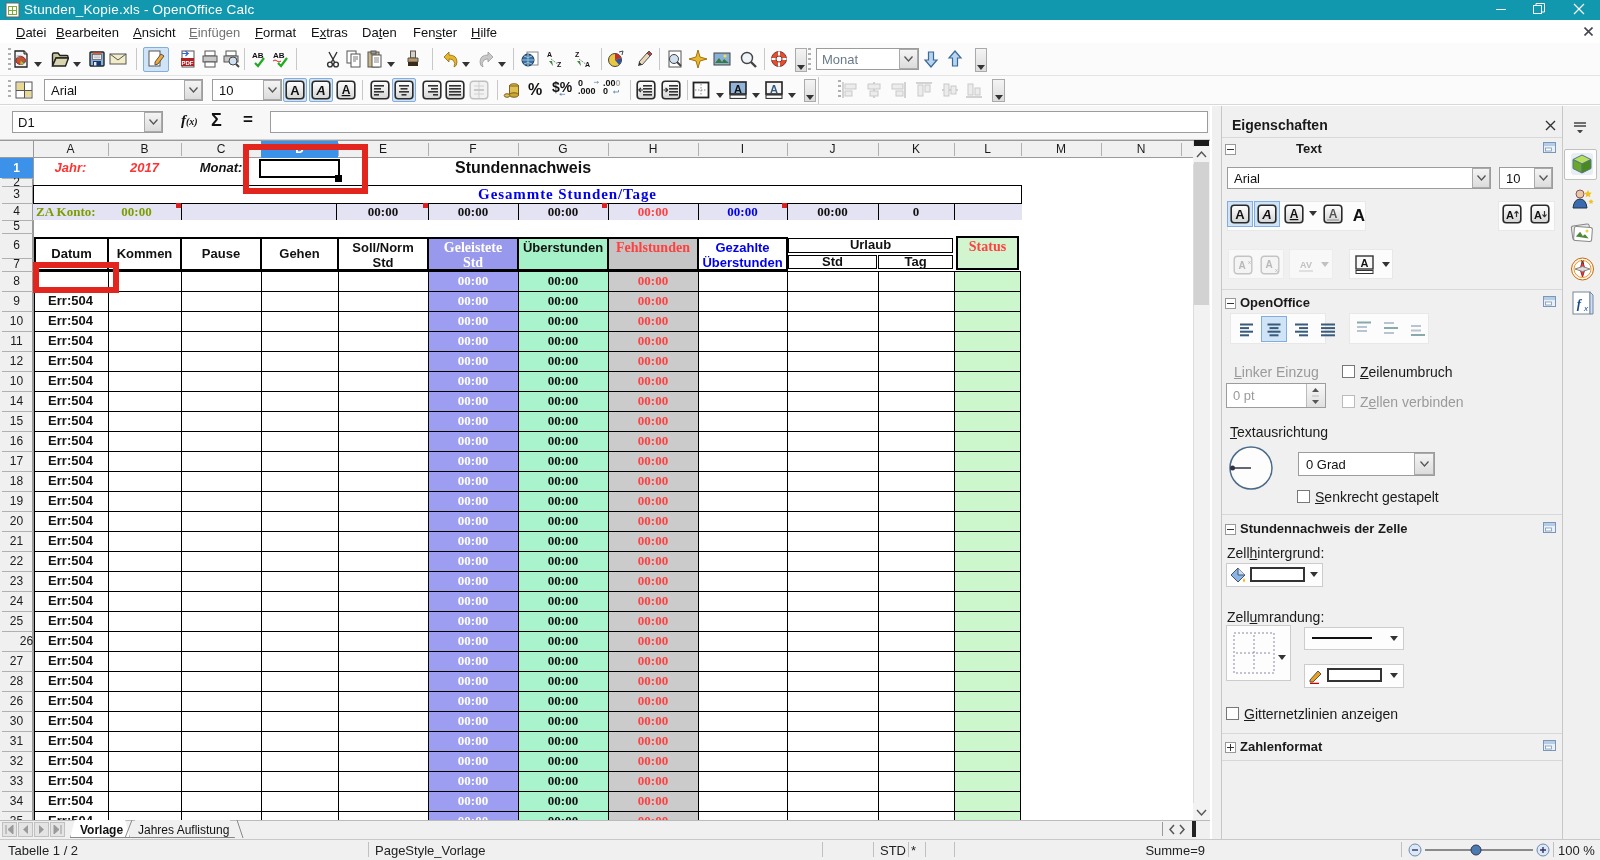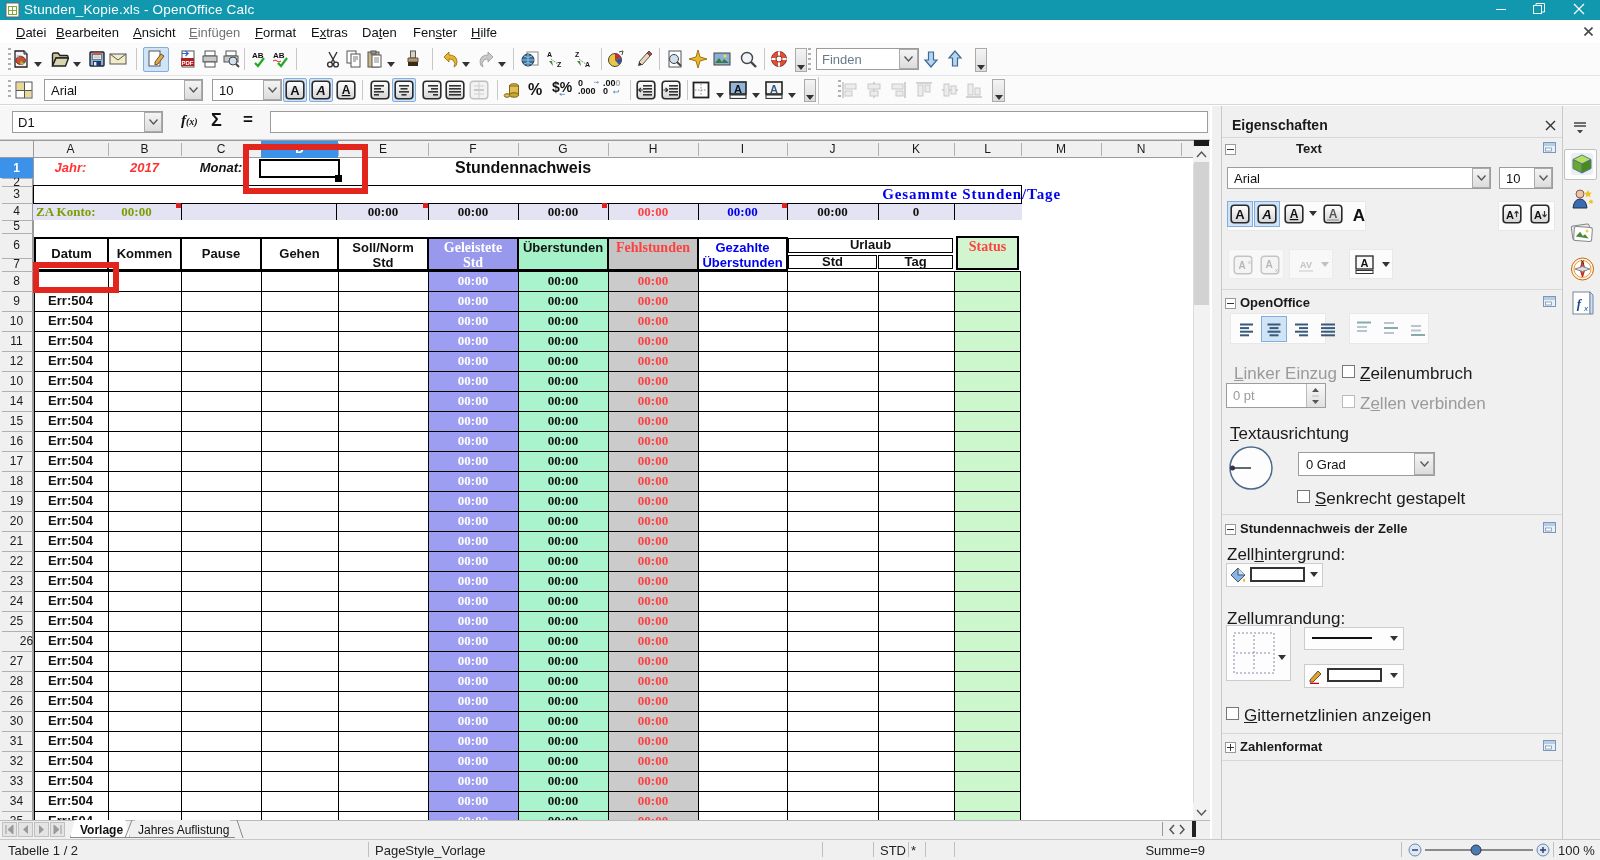--- a/index.html
+++ b/index.html
@@ -5,21 +5,21 @@
 html,body{width:1600px;height:860px;overflow:hidden;font-family:"Liberation Sans",sans-serif;background:#fff}
 .ab{position:absolute}
 .tb-sep{position:absolute;width:1px;background:#c8c8c8}
 .grip{position:absolute;width:3px;background:repeating-linear-gradient(to bottom,#b0b0b0 0 2px,transparent 2px 5px)}
 .cbox{position:absolute;background:#fff;border:1px solid #9c9c9c}
 .dd{position:absolute;background:linear-gradient(#f4f4f4,#dcdcdc);border:1px solid #aaa;display:flex;align-items:center;justify-content:center}
 .dd svg{display:block}
 .hl{background:#cfe4f7;border:1px solid #84acdc}
 .sechdr{position:absolute;font-weight:bold;font-size:13px;color:#1a1a1a}
 .ck{position:absolute;width:13px;height:13px;background:#fff;border:1px solid #777}
-.lbl{position:absolute;font-size:17px;color:#1a1a1a;white-space:nowrap}
+.lbl{position:absolute;font-size:14px;color:#1a1a1a;white-space:nowrap}
 u{text-decoration:underline}
 </style></head>
 <body>
 <div class="ab" style="left:0;top:0;width:1600px;height:20px;background:#1197ae"></div>
 <svg class="ab" style="left:5px;top:2px" width="16" height="16">
 <rect x="1" y="1" width="13" height="14" fill="#fff" stroke="#666" stroke-width="1"></rect>
 <rect x="3" y="4" width="9" height="9" fill="#7da832"></rect>
 <rect x="4" y="5" width="3" height="3" fill="#fff"></rect>
     <rect x="8" y="5" width="3" height="3" fill="#fff"></rect>
 <rect x="4" y="9" width="3" height="3" fill="#fff"></rect>
@@ -204,21 +204,21 @@
     <circle cx="9" cy="9" r="3" fill="#fff" stroke="#833"></circle>
     <path d="M9 1.5 v4 M9 12.5 v4 M1.5 9 h4 M12.5 9 h4" stroke="#fff" stroke-width="2"></path>
   </svg>
 <div class="dd" style="left:795px;top:48px;width:12px;height:24px">
     <svg width="8" height="5" style="margin-top:14px">
       <path d="M0 0 h8 l-4 5 z" fill="#333"></path>
     </svg>
   </div>
 <div class="grip" style="left:808px;top:48px;height:22px"></div>
 <div class="cbox" style="left:816px;top:48px;width:103px;height:22px"></div>
-<div class="ab" style="left:822px;top:52px;font-size:13px;color:#6a7a8a">Finden</div>
+<div class="ab" style="left:822px;top:52px;font-size:13px;color:#6a7a8a">Monat</div>
 <div class="dd" style="left:899px;top:49px;width:19px;height:20px">
     <svg width="9" height="6">
       <path d="M0.5 0.5 L4.5 5 L8.5 0.5" fill="none" stroke="#555" stroke-width="1.3"></path>
     </svg>
   </div>
 <svg class="ab" style="left:922px;top:50px" width="18" height="18" viewBox="0 0 18 18">
     <path d="M9 17 L3 10 H6.5 V2 H11.5 V10 H15 z" fill="#b8d4ee" stroke="#3a6a9a" stroke-width="1.2"></path>
   </svg>
 <svg class="ab" style="left:946px;top:50px" width="18" height="18" viewBox="0 0 18 18">
     <path d="M9 1 L15 8 H11.5 V16 H6.5 V8 H3 z" fill="#b8d4ee" stroke="#3a6a9a" stroke-width="1.2"></path>
@@ -522,21 +522,21 @@
 <div class="ab" style="left:2px;top:811px;width:31px;height:1px;background:#b0b0b0"></div>
 <div class="ab" style="left:0;top:811px;width:33px;height:9px;color:#1a1a1a;font-size:12px;text-align:center;line-height:20px;overflow:hidden">35</div>
 <div class="ab" style="left:2px;top:831px;width:31px;height:1px;background:#b0b0b0"></div>
 <div class="ab" style="left:33px;top:158px;width:75px;height:20px;font-size:13px;font-weight:bold;font-style:italic;color:#ff3333;text-align:center;line-height:20px">Jahr:</div>
 <div class="ab" style="left:108px;top:158px;width:73px;height:20px;font-size:13px;font-weight:bold;font-style:italic;color:#ff3333;text-align:center;line-height:20px">2017</div>
 <div class="ab" style="left:181px;top:158px;width:80px;height:20px;font-size:13px;font-weight:bold;font-style:italic;color:#111;text-align:center;line-height:20px">Monat:</div>
 <div class="ab" style="left:455px;top:159px;font-size:16px;font-weight:bold;color:#111">Stundennachweis</div>
 <div class="ab" style="left:259px;top:159px;width:81px;height:19px;border:2px solid #000"></div>
 <div class="ab" style="left:335px;top:175px;width:7px;height:7px;background:#000"></div>
 <div class="ab" style="left:33px;top:185px;width:989px;height:35px;border:1px solid #000"></div>
-<div class="ab" style="left:34px;top:186px;width:987px;height:17px;background:#fff;font-size:15px;font-weight:bold;color:#0000ee;text-align:right;font-family:Liberation Serif,serif"><span style="position:relative;left:40px;letter-spacing:0.9px">Gesammte Stunden/Tage</span></div>
+<div class="ab" style="left:34px;top:186px;width:987px;height:17px;background:#fff;font-size:15px;font-weight:bold;color:#0000ee;text-align:center;font-family:Liberation Serif,serif"><span style="position:relative;left:40px;letter-spacing:0.9px">Gesammte Stunden/Tage</span></div>
 <div class="ab" style="left:33px;top:203px;width:989px;height:17px;background:#e3e3f3;border-top:1px solid #000"></div>
 <div class="ab" style="left:36px;top:204px;font-family:'Liberation Serif',serif;font-weight:bold;font-size:13px;color:#7c9d00">ZA Konto:</div>
 <div class="ab" style="left:108px;top:204px;width:57px;text-align:center;font-family:'Liberation Serif',serif;font-weight:bold;font-size:13px;color:#7c9d00">00:00</div>
 <div class="ab" style="left:338px;top:204px;width:90px;text-align:center;font-family:'Liberation Serif',serif;font-weight:bold;font-size:13px;color:#111">00:00</div>
 <div class="ab" style="left:428px;top:204px;width:90px;text-align:center;font-family:'Liberation Serif',serif;font-weight:bold;font-size:13px;color:#111">00:00</div>
 <div class="ab" style="left:518px;top:204px;width:90px;text-align:center;font-family:'Liberation Serif',serif;font-weight:bold;font-size:13px;color:#111">00:00</div>
 <div class="ab" style="left:608px;top:204px;width:90px;text-align:center;font-family:'Liberation Serif',serif;font-weight:bold;font-size:13px;color:#ff4040">00:00</div>
 <div class="ab" style="left:698px;top:204px;width:89px;text-align:center;font-family:'Liberation Serif',serif;font-weight:bold;font-size:13px;color:#0000ee">00:00</div>
 <div class="ab" style="left:787px;top:204px;width:91px;text-align:center;font-family:'Liberation Serif',serif;font-weight:bold;font-size:13px;color:#111">00:00</div>
 <div class="ab" style="left:878px;top:204px;width:76px;text-align:center;font-family:'Liberation Serif',serif;font-weight:bold;font-size:13px;color:#111">0</div>

